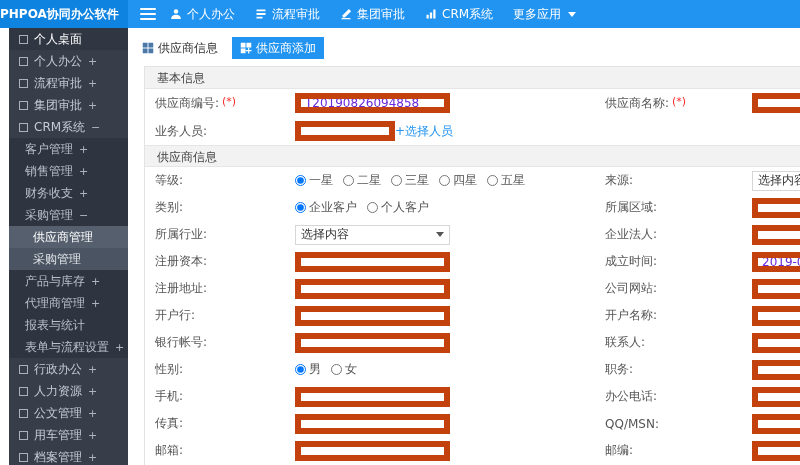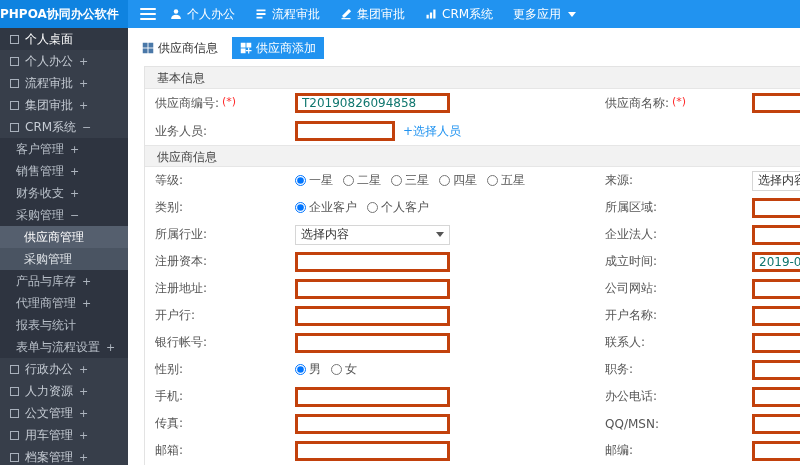--- a/index.html
+++ b/index.html
@@ -11,21 +11,21 @@
   .topbar{position:absolute;top:0;left:0;right:0;height:28px;background:#2193f0;display:flex;align-items:center;color:#fff;z-index:5}
   .logo{width:128px;height:28px;line-height:28px;background:#0f83e0;font-weight:bold;font-size:12px;flex:none}
   .hamburger{width:16px;height:12px;margin:0 14px 0 12px;display:flex;flex-direction:column;justify-content:space-between;cursor:pointer;flex:none}
   .hamburger span{display:block;height:2px;background:#fff;border-radius:1px}
   .topmenu{display:flex;align-items:center;gap:20px}
   .topmenu-item{display:flex;align-items:center;gap:5px;color:#fff;font-size:12px;cursor:pointer;white-space:nowrap}
   .ticon{display:flex;align-items:center}
   .caret-down{width:0;height:0;border-left:4px solid transparent;border-right:4px solid transparent;border-top:5px solid #fff;margin-left:2px}
 
   
-  .sidebar{position:absolute;top:28px;left:0;width:128px;bottom:0;background:#373e4a;color:#c6ccd4;overflow:hidden}
+  .sidebar{position:absolute;top:28px;left:9px;width:128px;bottom:0;background:#373e4a;color:#c6ccd4;overflow:hidden}
   .side-item{height:22px;display:flex;align-items:center;padding-left:10px;font-size:12px;cursor:pointer;white-space:nowrap}
   .side-item.desktop{color:#fff;background:#303743}
   .side-item.lv2{padding-left:16px;background:#2e3440;color:#b9c0c9}
   .side-item.lv3{padding-left:24px;background:#4a5462;color:#e2e6ea}
   .side-item.lv3.active{background:#555f6e;color:#fff}
   .sq{width:9px;height:9px;border:1px solid #a9b1bc;margin-right:6px;flex:none}
   .mark{margin-left:6px;font-size:11px;color:#aeb5bf}
 
   
   .content{position:absolute;left:128px;top:28px;right:0;bottom:0;background:#fff;overflow:hidden}
@@ -35,26 +35,26 @@
 
   .panel{position:absolute;left:16px;top:38px;width:1000px;border:1px solid #e3e3e3;background:#fff}
   .sect{height:22px;line-height:22px;background:#f2f2f2;border-top:1px solid #e6e6e6;border-bottom:1px solid #e6e6e6;padding-left:12px;color:#444}
   .panel .sect:first-child{border-top:none}
   .frow{height:27px;display:flex;align-items:center}
   .frow.tall{height:28px}
   .flab{width:150px;padding-left:10px;color:#555;flex:none;display:flex;align-items:flex-start;white-space:nowrap}
   .rlab{width:147px;padding-left:0}
   .ffield{width:310px;flex:none;display:flex;align-items:center}
   .ffield.rfield{width:auto;flex:1}
-  .txt{width:155px;height:20px;border:3px solid #c2410c;font-size:12px;padding:0 4px;color:#0f766e;background:#fff;font-family:"DejaVu Sans","Liberation Sans",sans-serif}
+  .txt{width:155px;height:20px;border:6px solid #c2410c;font-size:12px;padding:0 4px;color:#6d28d9;background:#fff;font-family:"DejaVu Sans","Liberation Sans",sans-serif}
   .txt.short{width:100px}
   .fselect{width:155px;height:20px;border:1px solid #d6d6d6;display:flex;align-items:center;justify-content:space-between;padding:0 5px;color:#333;cursor:pointer;background:#fff}
   .sel-caret{width:0;height:0;border-left:4px solid transparent;border-right:4px solid transparent;border-top:5px solid #555}
   .req{color:#ff2a2a;font-style:normal;font-size:11px;margin-left:3px}
-  .link{color:#2193f0;margin-left:8px;cursor:pointer;white-space:nowrap}
+  .link{color:#2193f0;cursor:pointer;white-space:nowrap}
   .radios{display:flex;align-items:flex-end}
   .ropt{display:flex;align-items:center;margin-right:10px;color:#555;cursor:pointer}
   .ropt input{width:11px;height:11px;margin:0 3px 0 0}
 </style>
 </head>
 <body>
 
 <div class="page">
 
   <header class="topbar">

